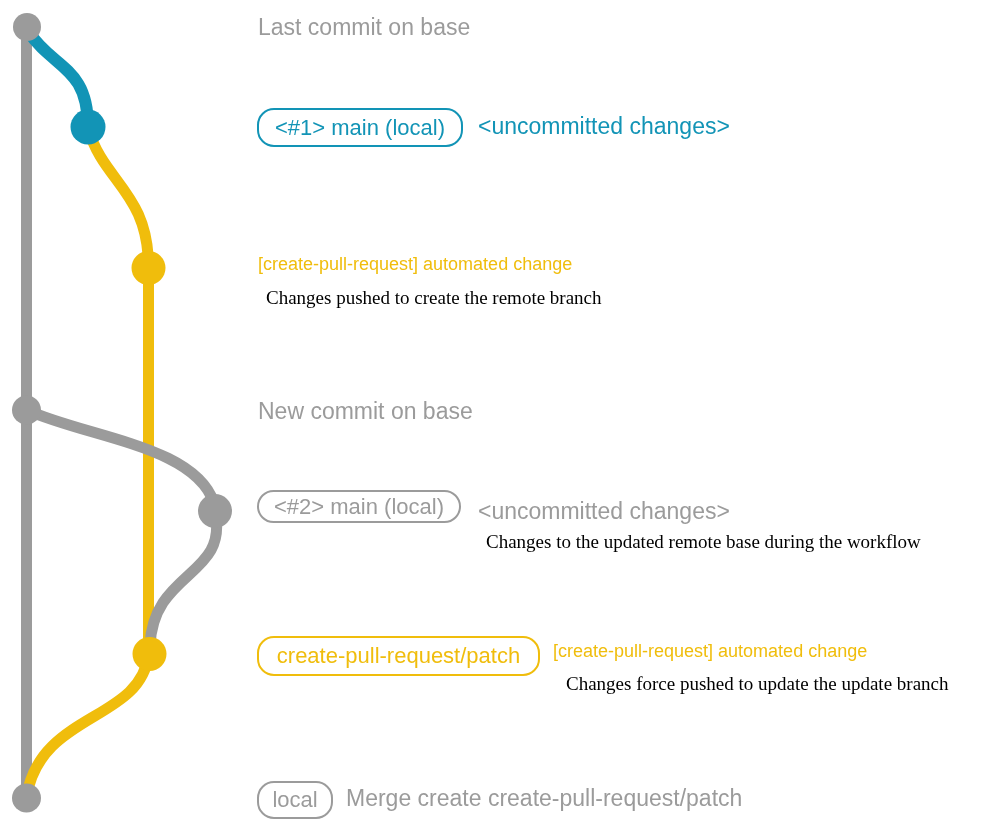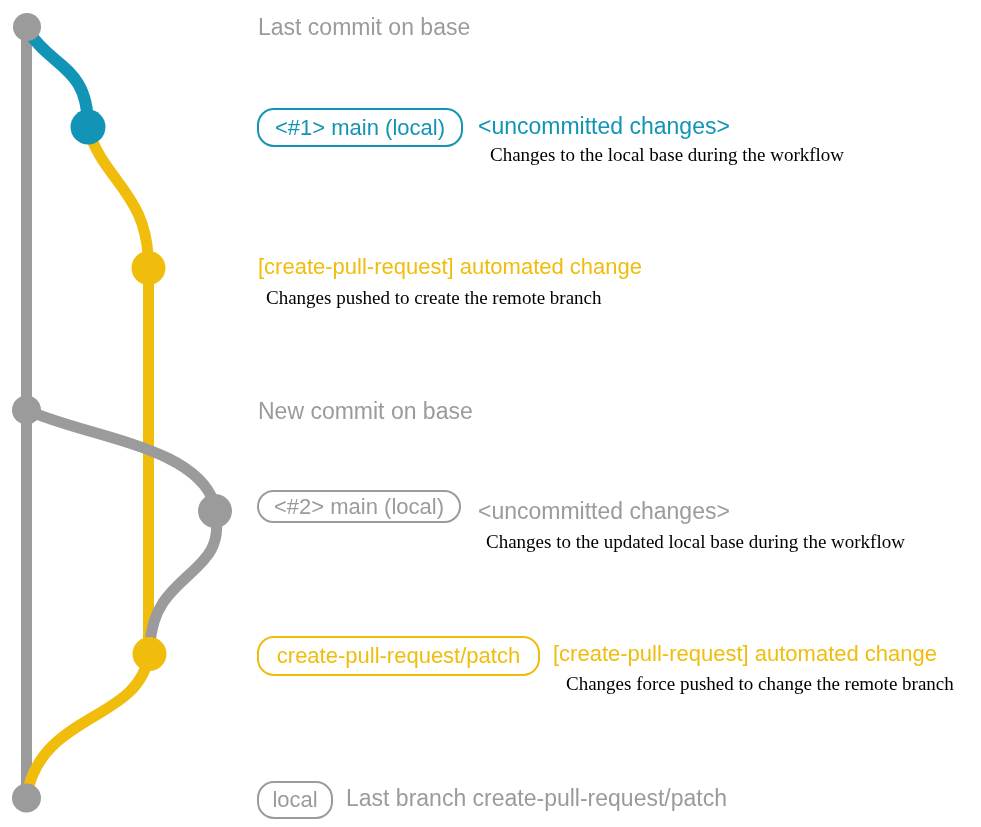--- a/index.html
+++ b/index.html
@@ -6,21 +6,21 @@
   .canvas{
     position:relative;width:981px;height:827px;
     background:var(--background,#fff);
     font-family:"Liberation Sans",sans-serif;
     overflow:hidden;
   }
   .layer{position:absolute;left:0;top:0;}
   .lbl{position:absolute;white-space:nowrap;line-height:1.18;}
   .cap{font-size:23px;color:var(--gray);}
   .teal-t{color:var(--teal);font-size:23px;}
-  .yellow-t{color:var(--yellow);font-size:22px;}
+  .yellow-t{color:var(--yellow);font-size:18px;}
   .gray-t{color:var(--gray);font-size:23px;}
   .desc{font-family:"Liberation Serif",serif;font-size:19px;color:var(--desc_text);}
   .badge{
     position:absolute;display:flex;align-items:center;justify-content:center;
     border:2px solid;border-radius:17px;font-size:22px;
     box-sizing:border-box;white-space:nowrap;background:transparent;
   }
   .teal-b{border-color:var(--teal);color:var(--teal);}
   .gray-b{border-color:var(--gray);color:var(--gray);}
   .yellow-b{border-color:var(--yellow);color:var(--yellow);}
@@ -54,31 +54,30 @@
     <circle class="f-gray" cx="26.5" cy="410" r="14.5"></circle>
     <circle class="f-gray" cx="215" cy="511" r="17"></circle>
     <circle class="f-yellow" cx="149.5" cy="654" r="17"></circle>
     <circle class="f-gray" cx="26.5" cy="798" r="14.5"></circle>
   </svg>
 
   <div class="lbl cap" style="left:258px;top:14px">Last commit on base</div>
 
   <div class="badge teal-b" style="left:257px;top:108px;width:206px;height:39px">&lt;#1&gt; main (local)</div>
   <div class="lbl teal-t" style="left:478px;top:113px">&lt;uncommitted changes&gt;</div>
-  <div class="lbl desc" style="left:490px;top:144px">Changes to the local base during the workflow</div>
 
   <div class="lbl yellow-t" style="left:258px;top:254px">[create-pull-request] automated change</div>
   <div class="lbl cap" style="left:258px;top:398px">New commit on base</div>
 
   <div class="lbl desc" style="left:266px;top:287px">Changes pushed to create the remote branch</div>
 
   <div class="badge gray-b" style="left:257px;top:490px;width:204px;height:33px">&lt;#2&gt; main (local)</div>
   <div class="lbl gray-t" style="left:478px;top:498px">&lt;uncommitted changes&gt;</div>
-  <div class="lbl desc" style="left:486px;top:531px">Changes to the updated local base during the workflow</div>
+  <div class="lbl desc" style="left:486px;top:531px">Changes to the updated remote base during the workflow</div>
 
   <div class="badge yellow-b" style="left:257px;top:636px;width:283px;height:40px">create-pull-request/patch</div>
   <div class="lbl yellow-t" style="left:553px;top:641px">[create-pull-request] automated change</div>
-  <div class="lbl desc" style="left:566px;top:673px">Changes force pushed to change the remote branch</div>
+  <div class="lbl desc" style="left:566px;top:673px">Changes force pushed to update the update branch</div>
 
   <div class="badge gray-b" style="left:257px;top:781px;width:76px;height:38px">local</div>
-  <div class="lbl gray-t" style="left:346px;top:785px">Last branch create-pull-request/patch</div>
+  <div class="lbl gray-t" style="left:346px;top:785px">Merge create create-pull-request/patch</div>
 
 </div>
 
 </body></html>

